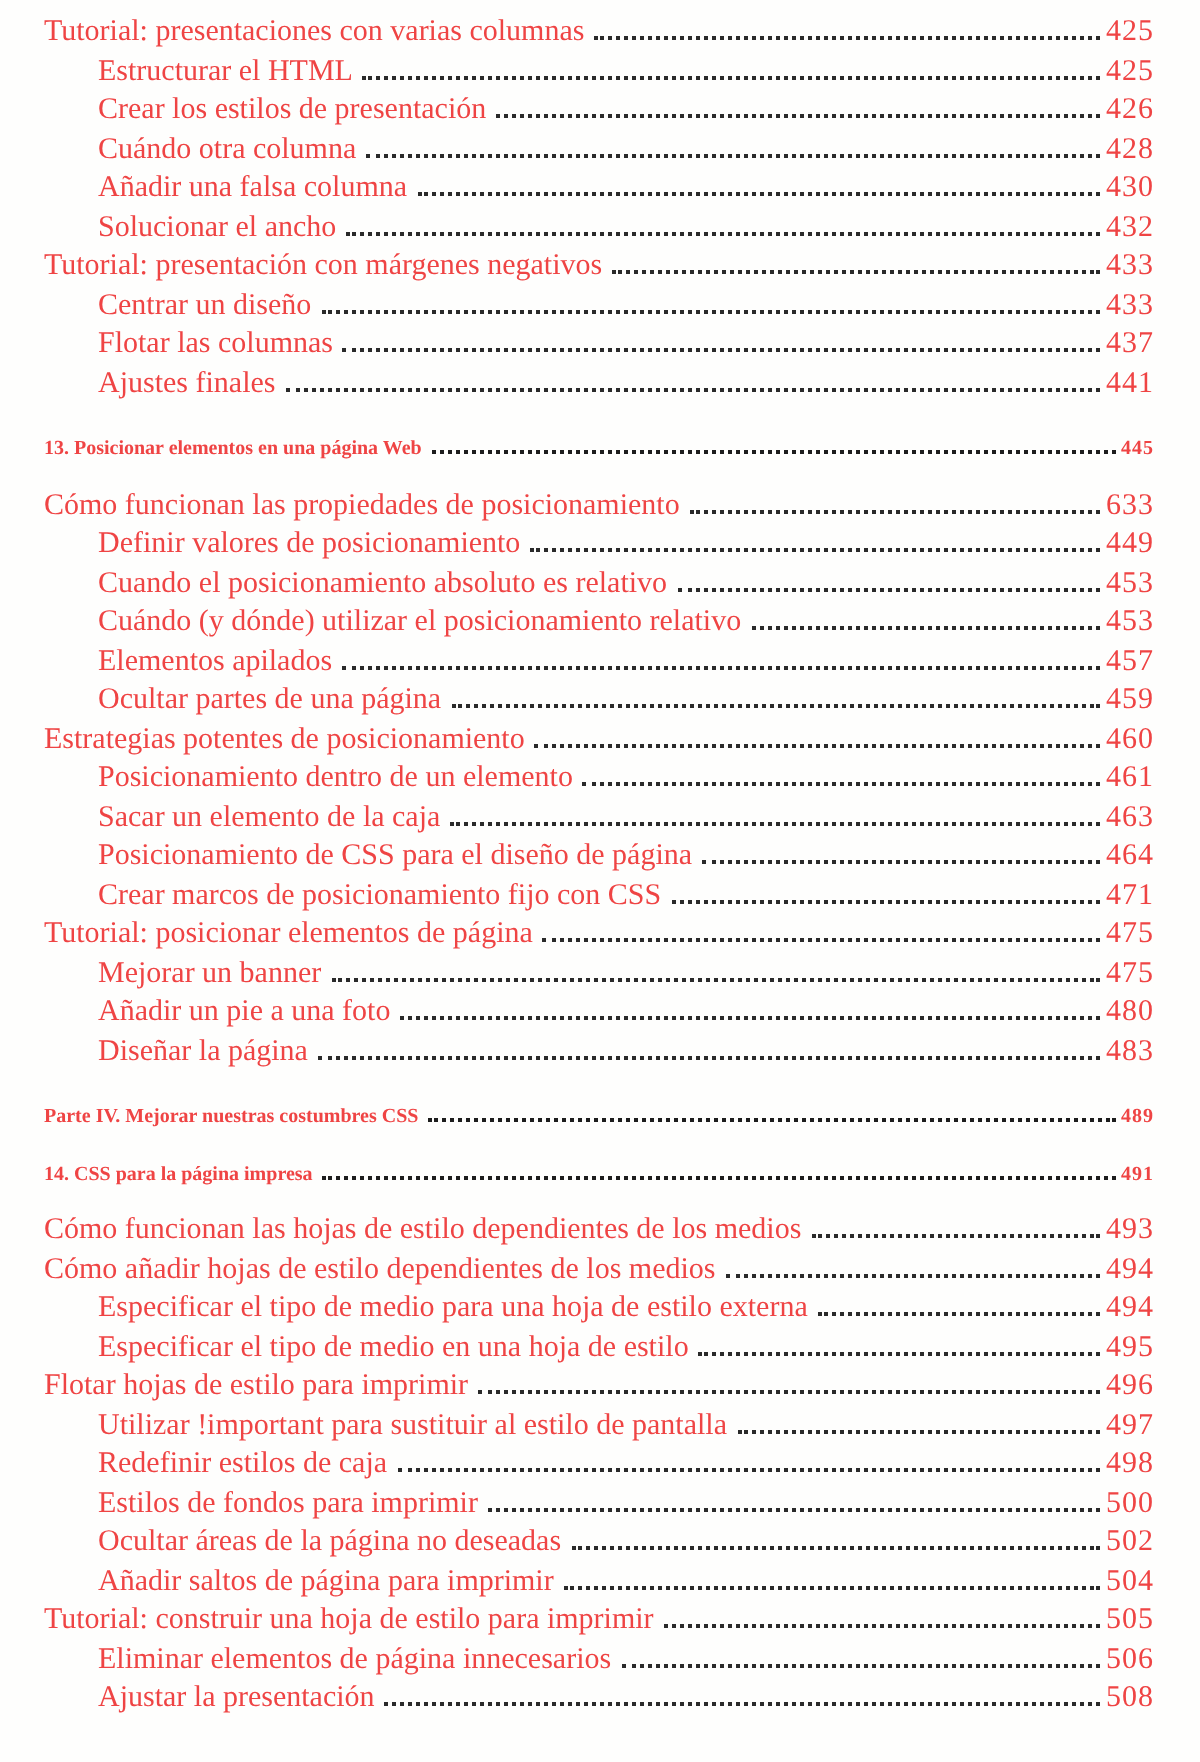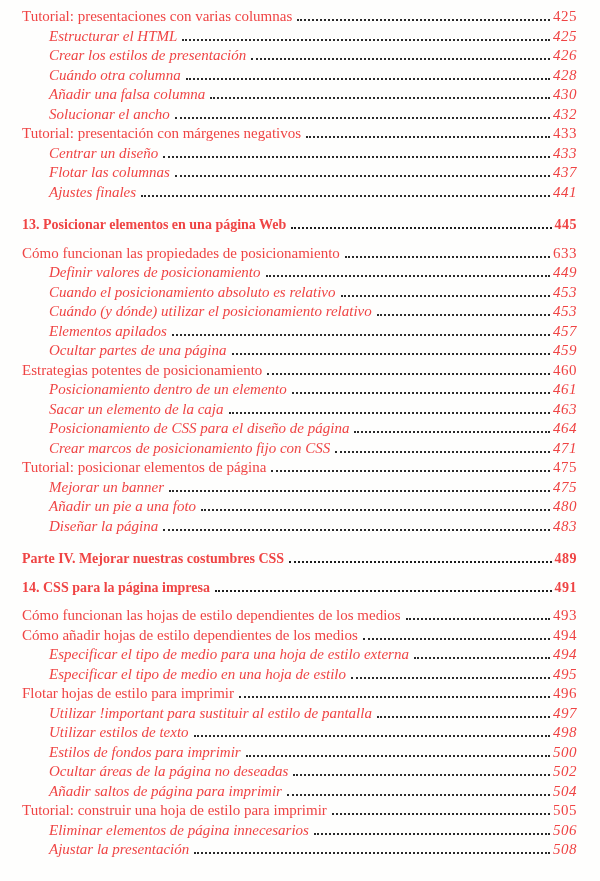--- a/index.html
+++ b/index.html
@@ -39,25 +39,24 @@
     margin: 0 3px 3px 5px;
     min-width: 12px;
   }
   .row .pagenum {
     flex: 0 0 auto;
     text-align: right;
     letter-spacing: 0.5px;
   }
   .row.subsection {
     padding-left: 27px;
-    font-style: italic;
   }
   .row.chapter {
     font-weight: 700;
-    font-size: 14px;
+    font-size: 10px;
     margin-top: 13px;
     margin-bottom: 9px;
   }
   .row.chapter + .row.chapter {
     margin-top: 0;
   }
   .row.chapter .leader {
     border-bottom-color: #1d1d1d;
   }
 </style>
@@ -264,21 +263,21 @@
     <span class="pagenum">496</span>
   </div>
 
   <div class="row subsection">
     <span class="label">Utilizar !important para sustituir al estilo de pantalla</span>
     <span class="leader"></span>
     <span class="pagenum">497</span>
   </div>
 
   <div class="row subsection">
-    <span class="label">Utilizar estilos de texto</span>
+    <span class="label">Redefinir estilos de caja</span>
     <span class="leader"></span>
     <span class="pagenum">498</span>
   </div>
 
   <div class="row subsection">
     <span class="label">Estilos de fondos para imprimir</span>
     <span class="leader"></span>
     <span class="pagenum">500</span>
   </div>
 

